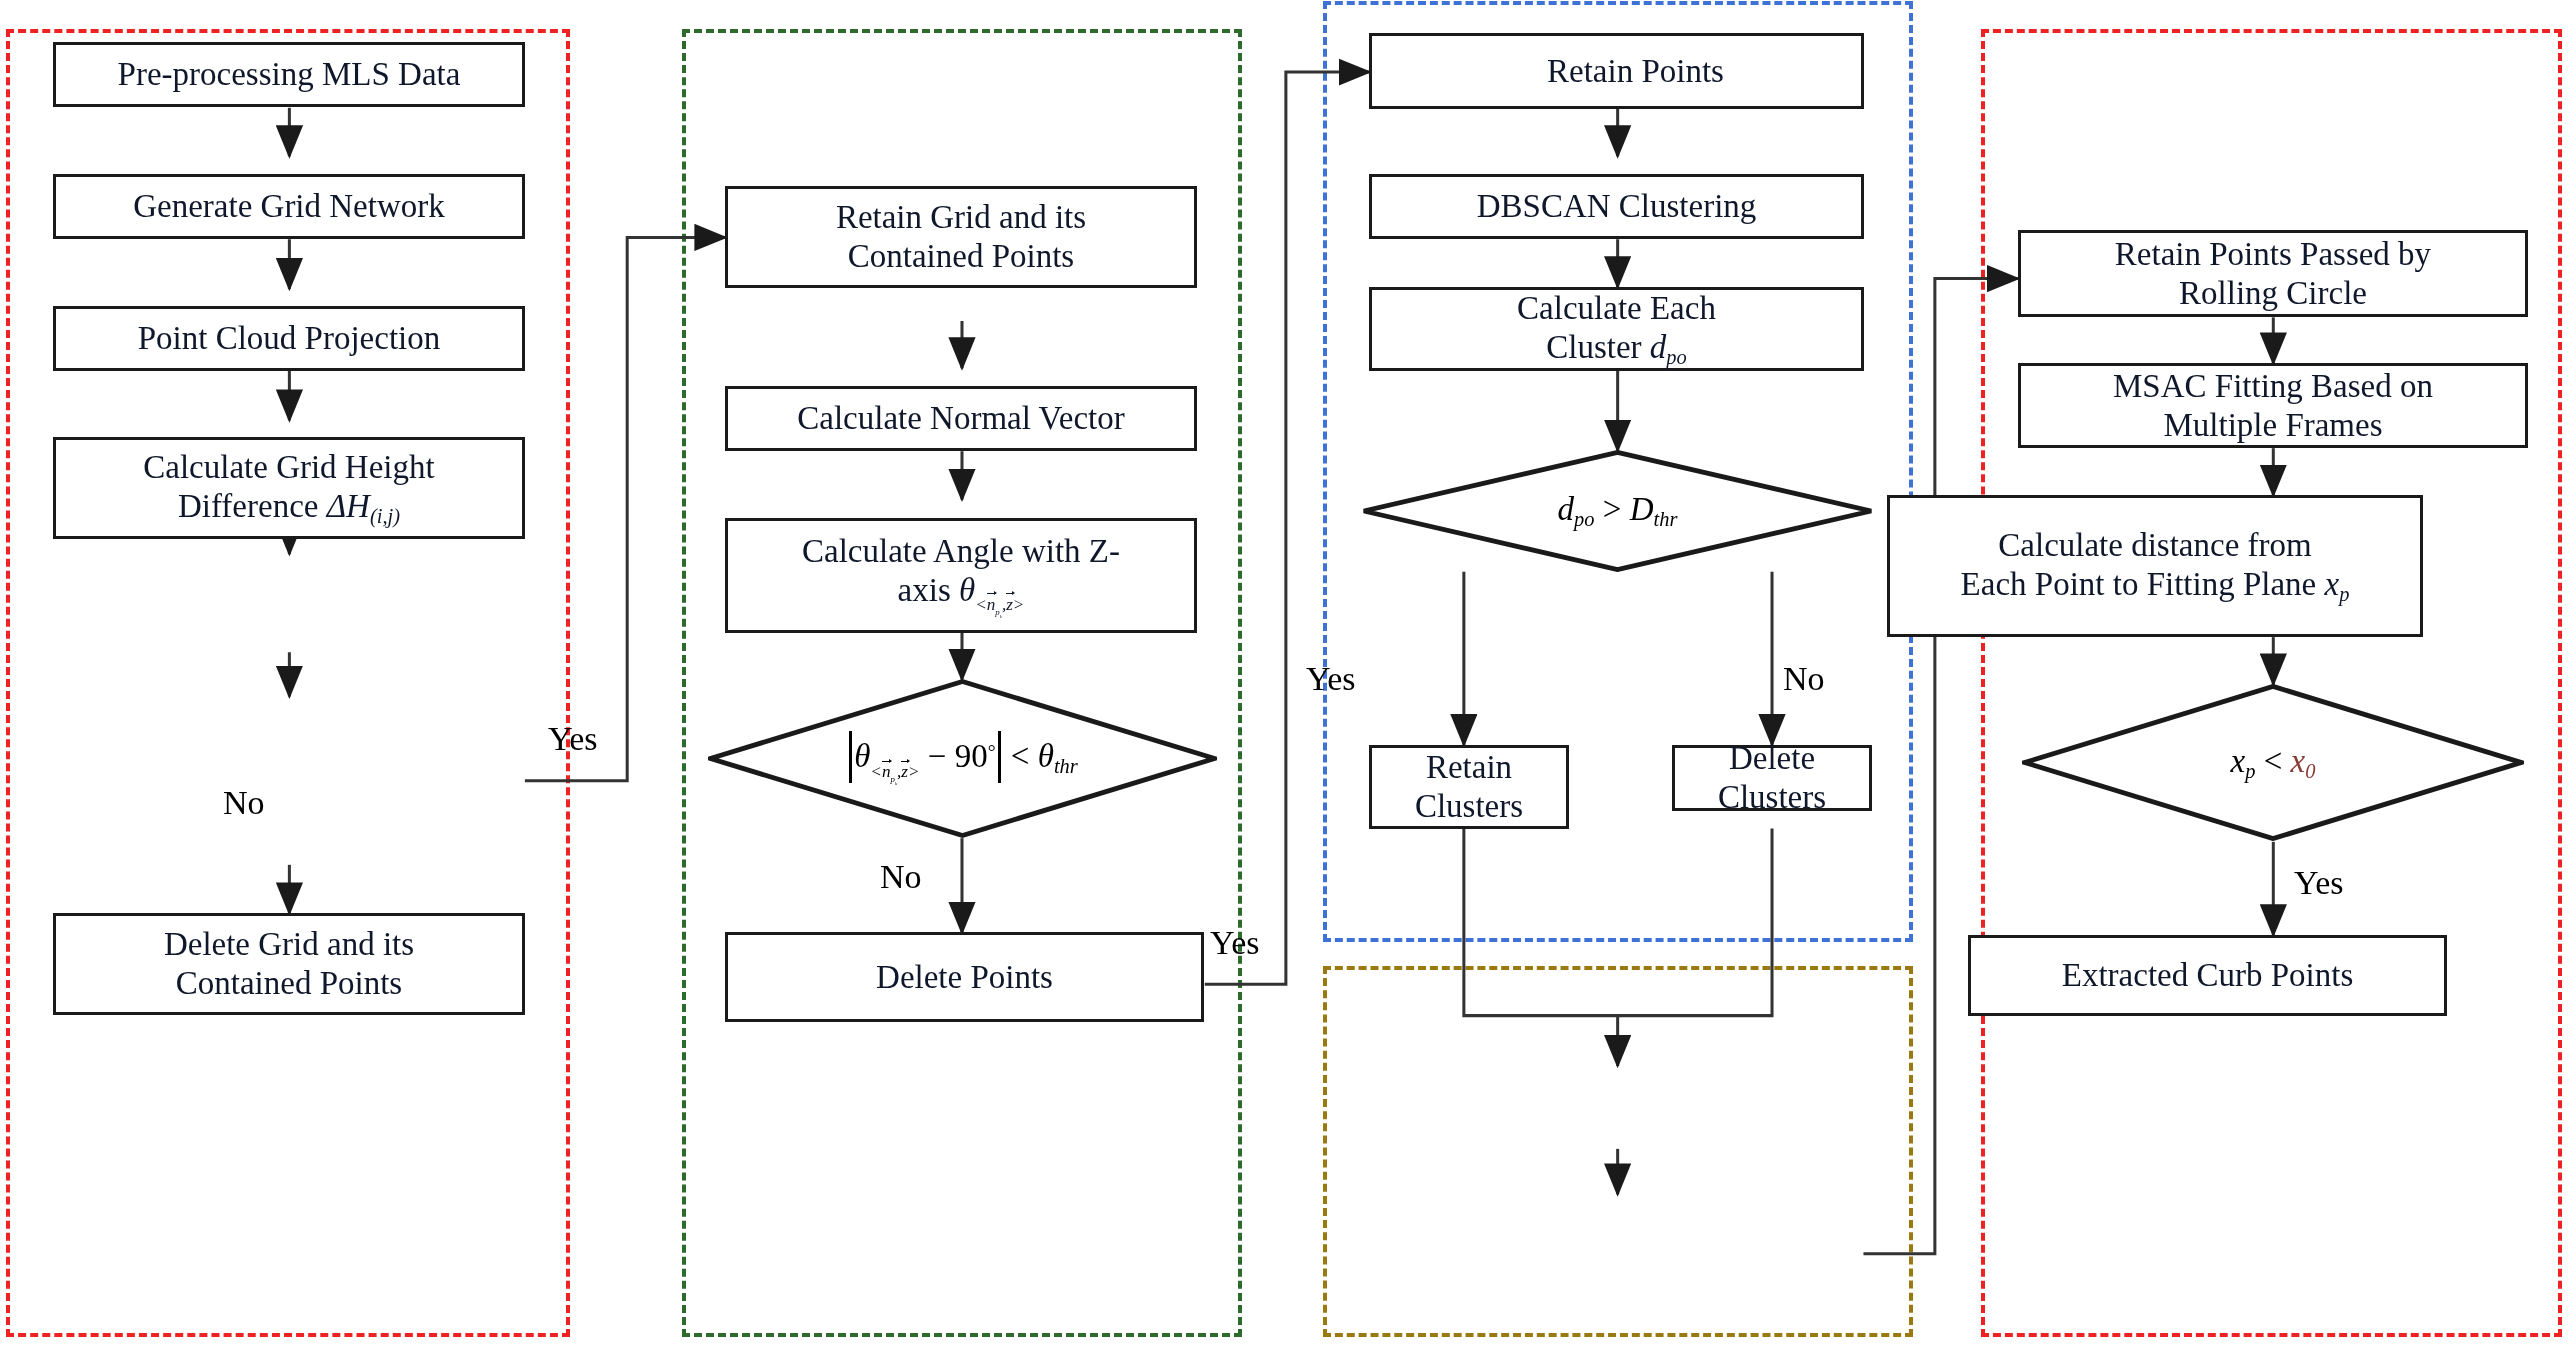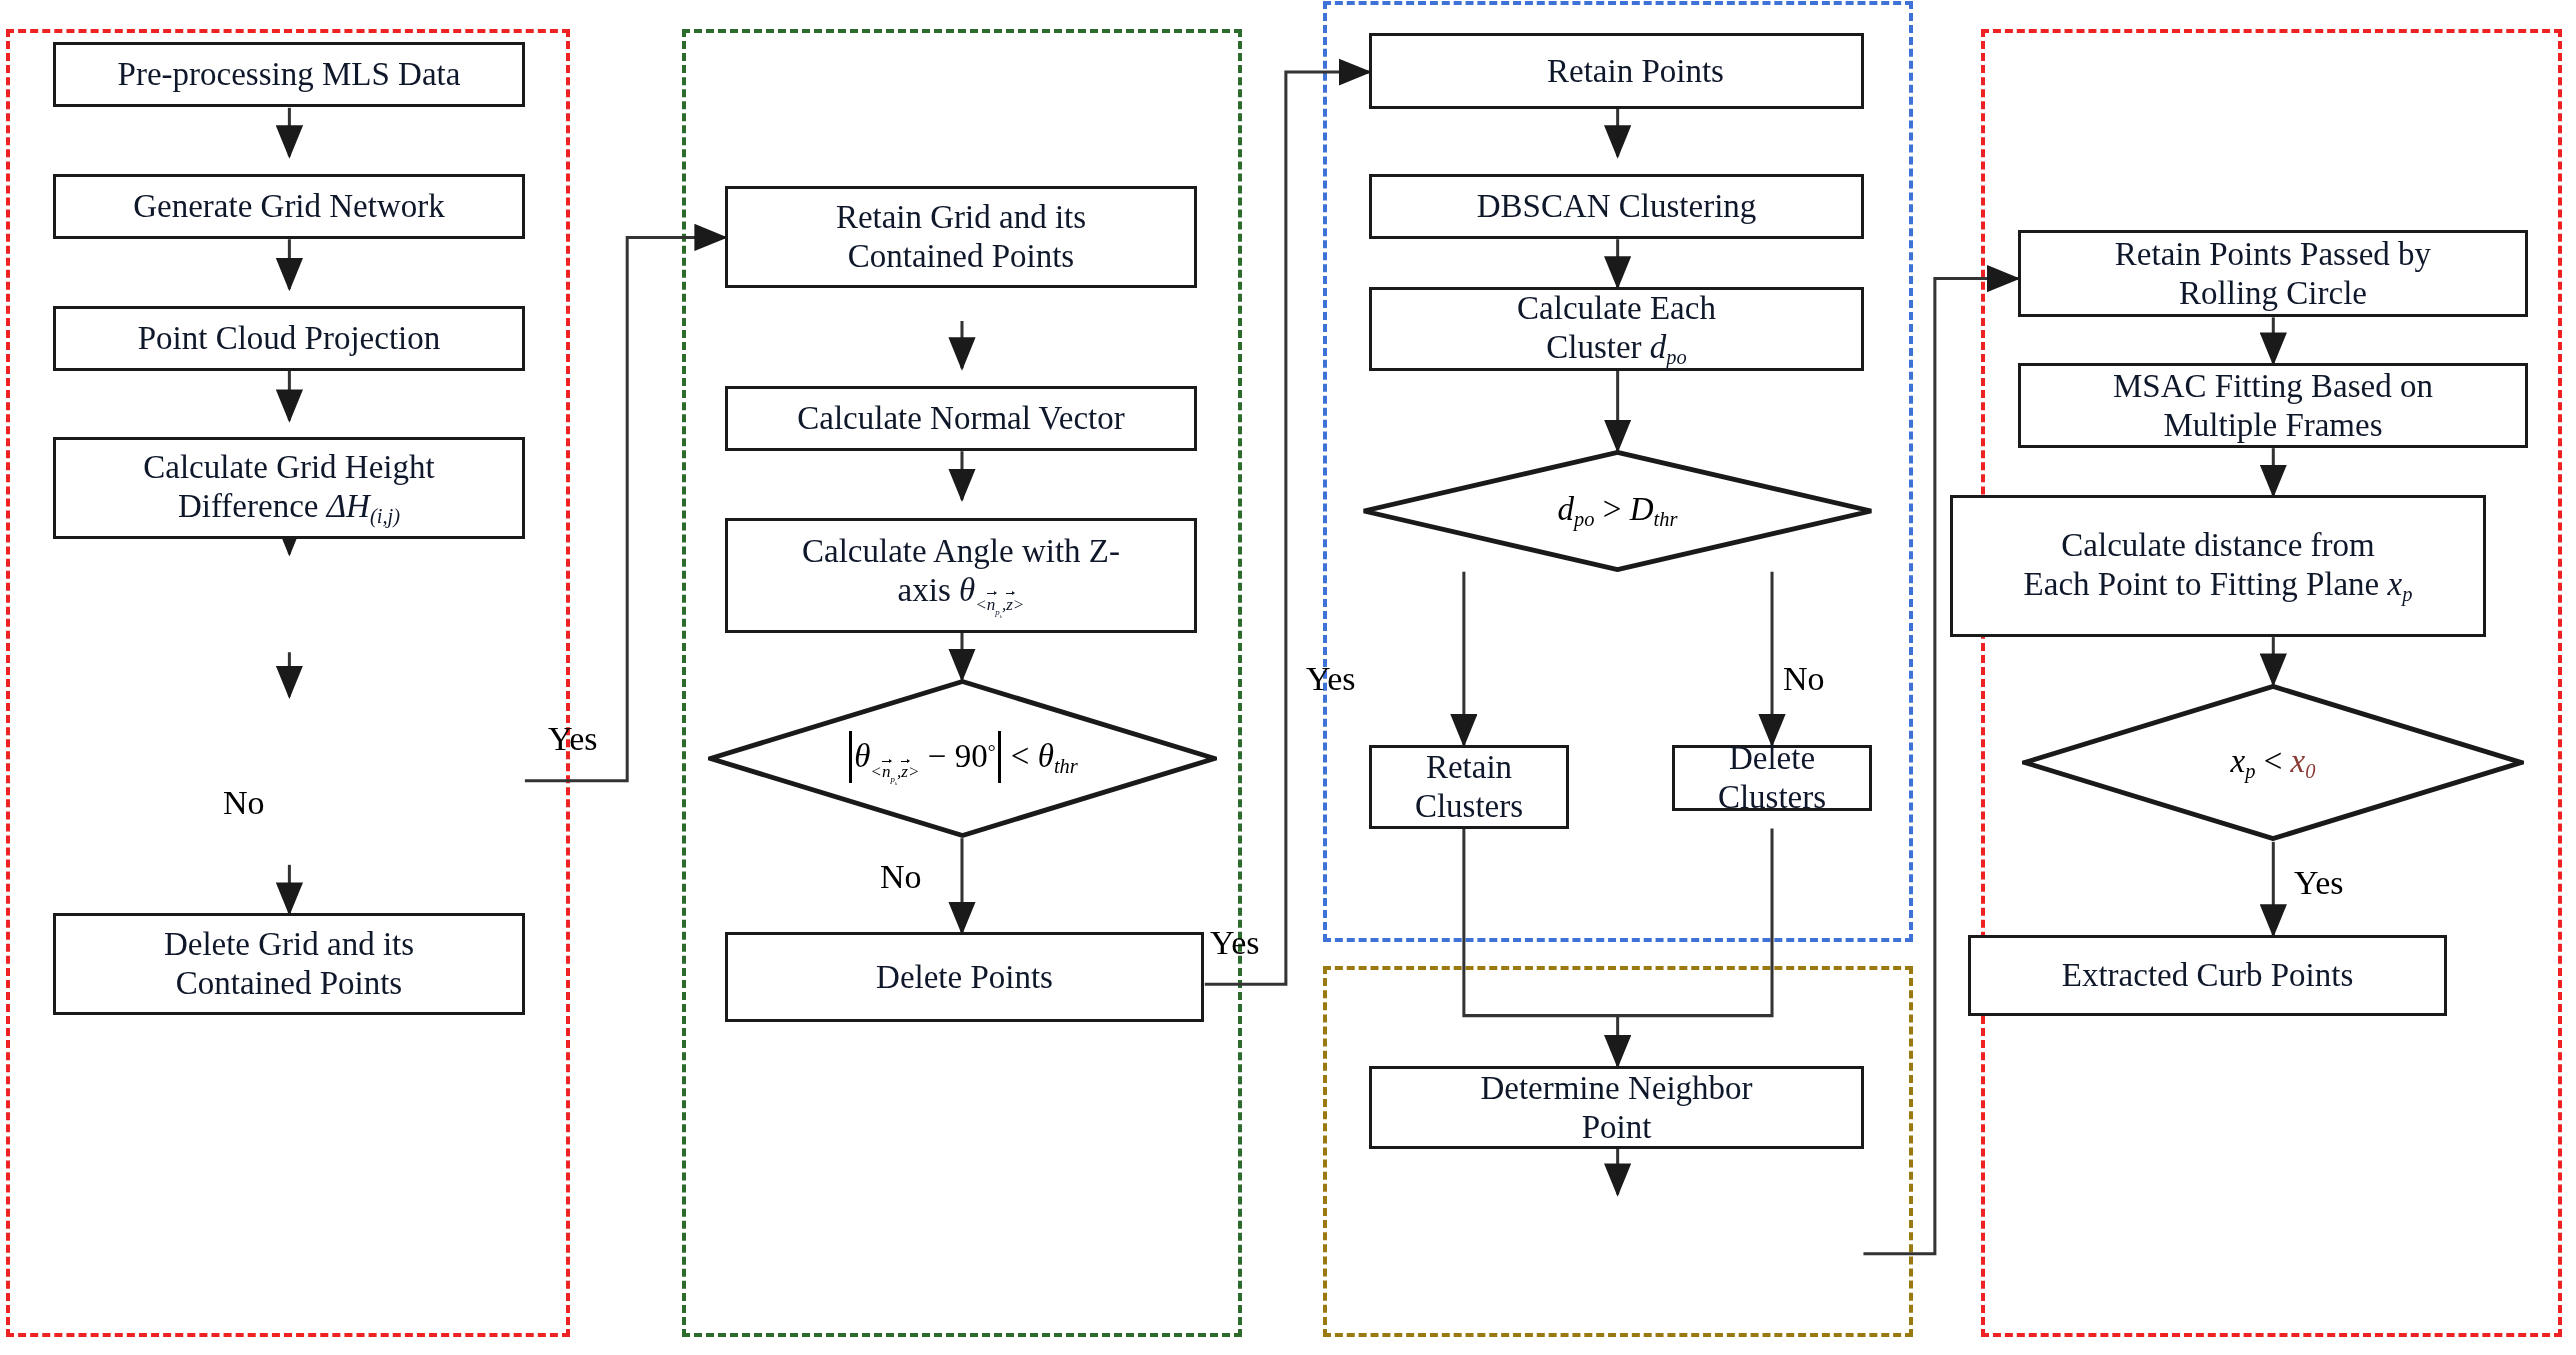--- a/index.html
+++ b/index.html
@@ -270,43 +270,37 @@
   <div class="node" style="left:1672px; top:745px; width:200px; height:66px;">
     <span class="txt">
       <span>Delete</span><br>
       <span>Clusters</span>
     </span>
   </div>
 
   <span class="edge-label" style="left:1306px; top:662px;">Yes</span>
   <span class="edge-label" style="left:1783px; top:662px;">No</span>
 
-  <div class="node" style="left:1369px; top:1066px; width:495px; height:83px;">
-    <span class="txt">
-      <span>Determine Neighbor</span><br>
-      <span>Point</span>
-    </span>
-  </div>
 
 
   <div class="node" style="left:2018px; top:230px; width:510px; height:87px;">
     <span class="txt">
       <span>Retain Points Passed by</span><br>
       <span>Rolling Circle</span>
     </span>
   </div>
 
   <div class="node" style="left:2018px; top:363px; width:510px; height:85px;">
     <span class="txt">
       <span>MSAC Fitting Based on</span><br>
       <span>Multiple Frames</span>
     </span>
   </div>
 
-  <div class="node" style="left:1950px; top:495px; width:536px; height:142px;">
+  <div class="node" style="left:1887px; top:495px; width:536px; height:142px;">
     <span class="txt">
       <span>Calculate  distance from</span><br>
       <span>Each Point to Fitting Plane </span><span class="mi"><i>x</i></span><span class="sub">p</span>
     </span>
   </div>
 
   <div class="decision" style="left:2022px; top:684px; width:502px; height:157px;">
     <svg viewBox="0 0 830 260" width="502" height="157" style="display:block;">
       <polygon points="415,4 826,130 415,256 4,130" fill="#ffffff" stroke="#1a1a1a" stroke-width="8"></polygon>
     </svg>

